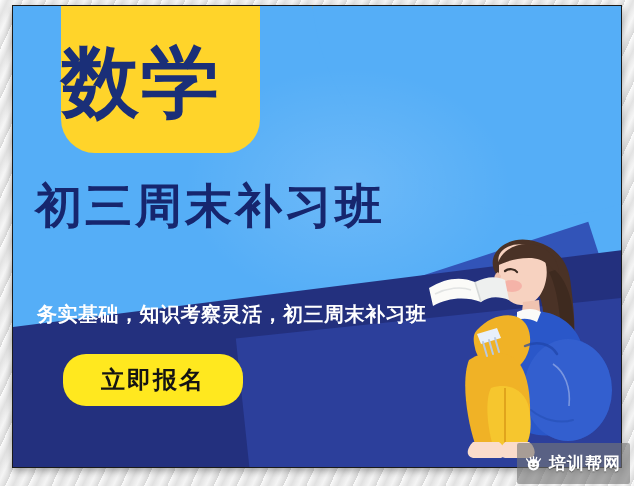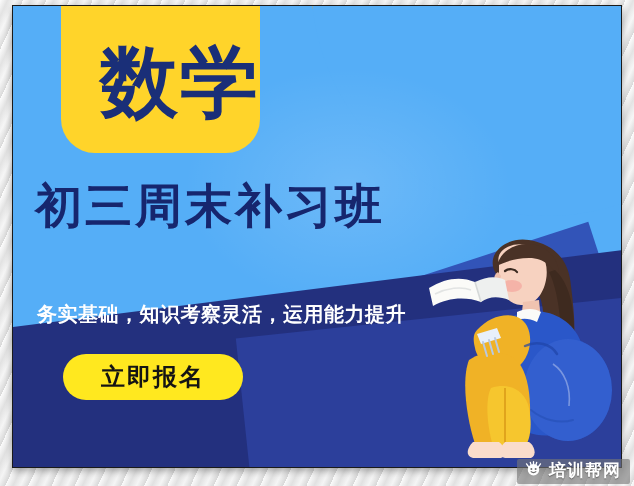--- a/index.html
+++ b/index.html
@@ -124,21 +124,21 @@
     position: absolute;
     left: 48px;
     top: 0px;
     width: 199px;
     height: 147px;
     background: #ffd42a;
     border-bottom-left-radius: 34px;
     border-bottom-right-radius: 34px;
     display: flex;
     align-items: center;
-    justify-content: flex-end;
+    justify-content: flex-start;
   }
   .badge-text {
     font-family: "Liberation Serif", serif;
     font-weight: bold;
     font-size: 78px;
     line-height: 1;
     color: #1a2f78;
     letter-spacing: 2px;
     padding-top: 6px;
     white-space: nowrap;
@@ -172,21 +172,21 @@
     white-space: nowrap;
     text-shadow: 0 1px 1px rgba(0,0,0,0.05);
   }
 
   
   .cta {
     position: absolute;
     left: 50px;
     top: 348px;
     width: 180px;
-    height: 46px;
+    height: 52px;
     background: #ffe81f;
     border-radius: 23px;
     display: flex;
     align-items: center;
     justify-content: center;
     cursor: pointer;
   }
   .cta-text {
     font-family: "Liberation Sans", sans-serif;
     font-weight: bold;
@@ -204,25 +204,26 @@
     width: 210px;
     height: 232px;
   }
   .illus svg { display: block; }
 
   
   .watermark {
     position: absolute;
     right: 4px;
     bottom: 2px;
-    height: 25px;
+    height: 41px;
     padding: 0 9px 0 7px;
     background: rgba(118,118,118,0.62);
     border-radius: 2px;
     display: flex;
+    align-items: center;
     gap: 6px;
   }
   .wm-icon {
     width: 19px;
     height: 19px;
     flex: 0 0 auto;
   }
   .wm-text {
     font-family: "Liberation Sans", sans-serif;
     font-size: 17px;
@@ -251,21 +252,21 @@
     <div class="panel-midblue"></div>
     <div class="ground-dark"></div>
     <div class="ground-mid"></div>
 
     <div class="badge">
       <span class="badge-text">数学</span>
     </div>
 
     <div class="headline">初三周末补习班</div>
 
-    <div class="subtitle">务实基础，知识考察灵活，运用能力提升</div>
+    <div class="subtitle">务实基础，知识考察灵活，初三周末补习班</div>
 
     <div class="cta">
       <span class="cta-text">立即报名</span>
     </div>
 
     <div class="illus">
       <svg width="210" height="232" viewBox="0 0 210 232" xmlns="http://www.w3.org/2000/svg">
 
         <path d="M78 34 C68 14 92 -2 112 2 C140 7 152 24 154 48 C158 80 160 110 152 134 C148 146 136 148 132 136 C126 116 130 86 124 62 C118 42 96 46 86 48 Z" fill="#4a3226"></path>
 

